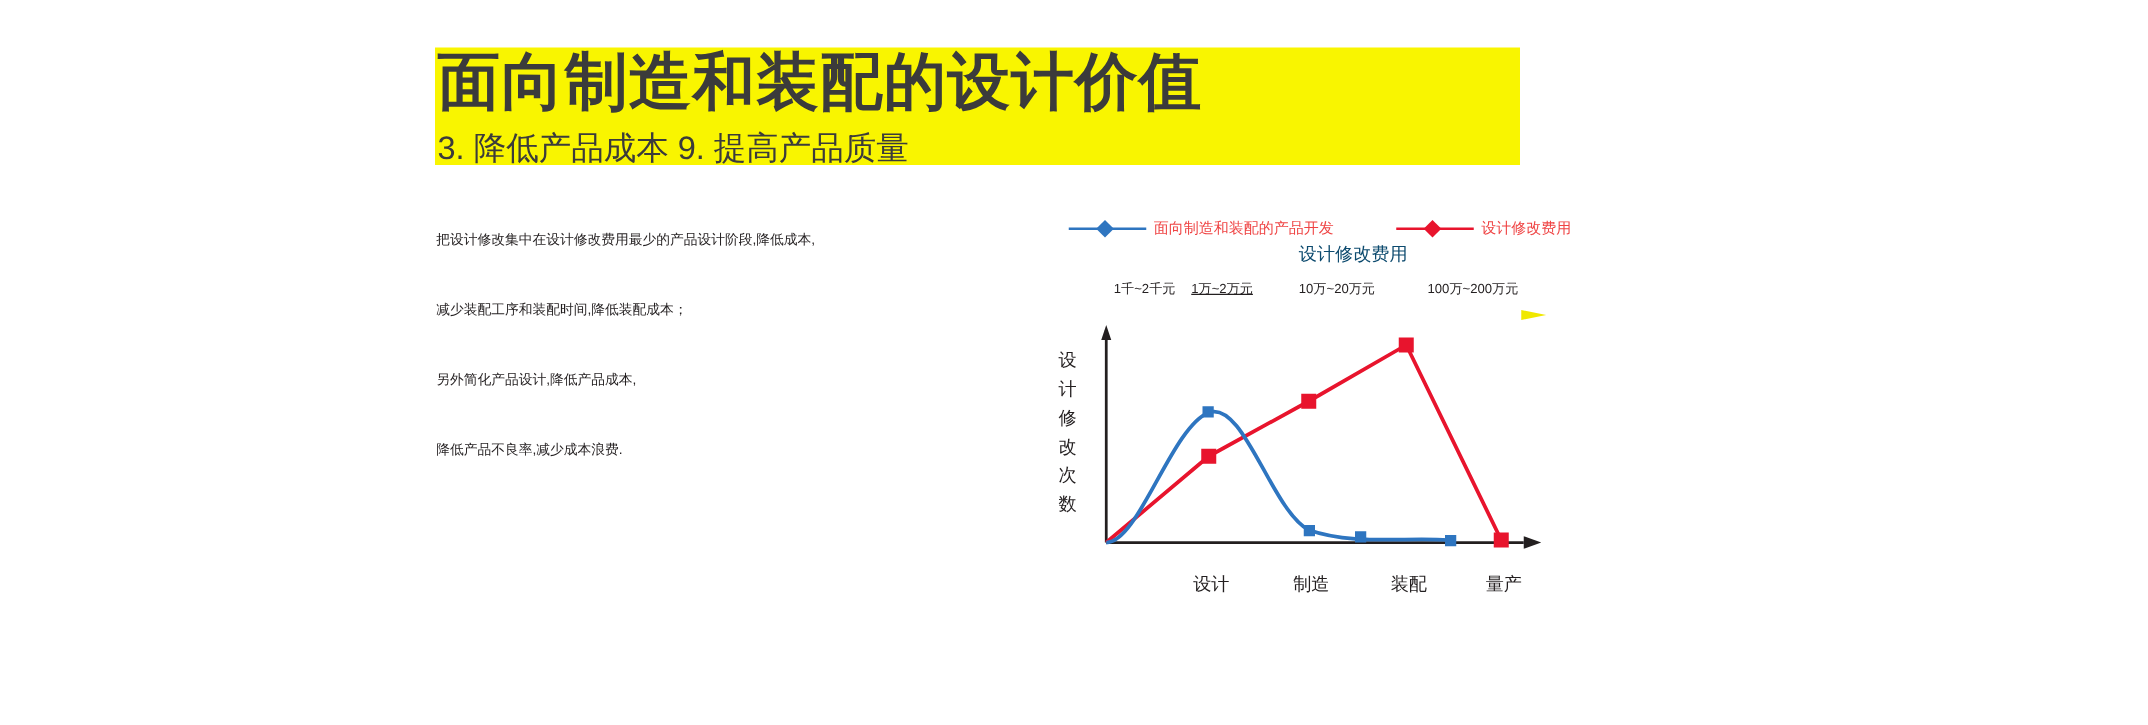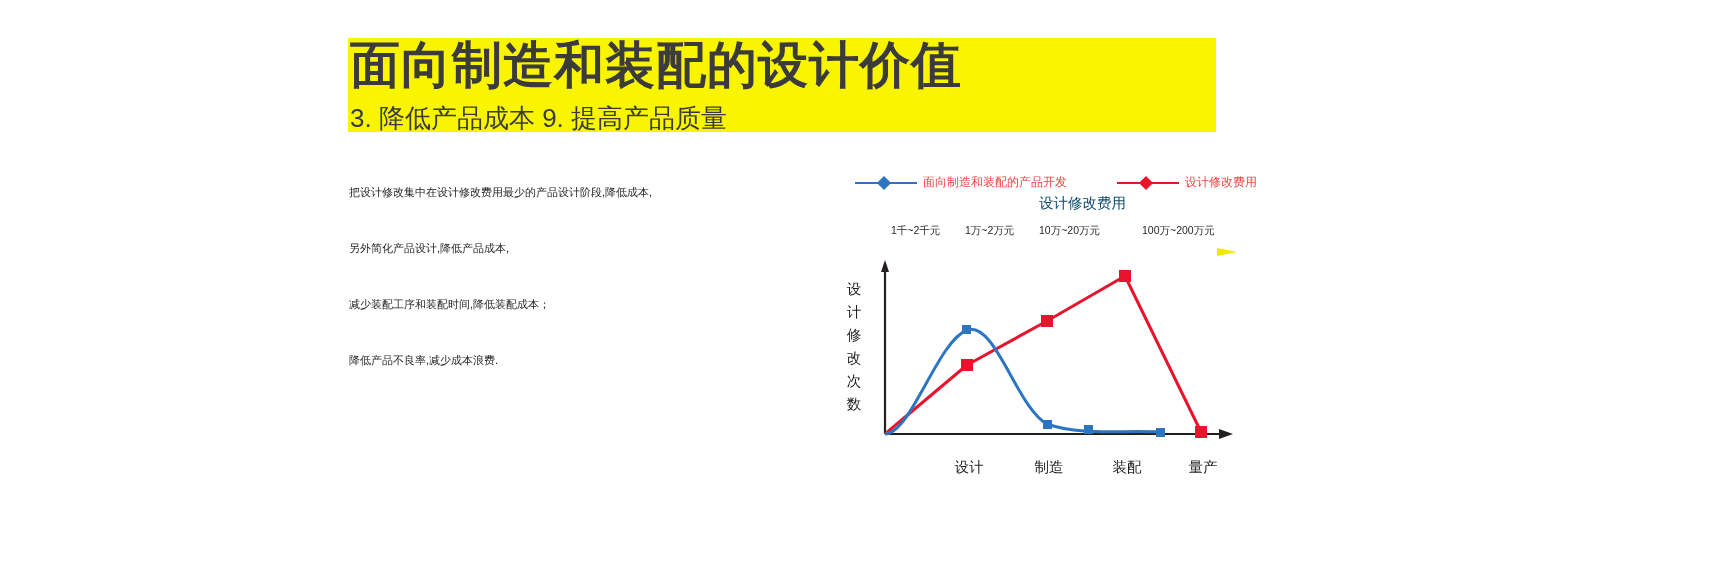--- a/index.html
+++ b/index.html
@@ -191,22 +191,22 @@
 <body>
 
 <div class="slide">
 
   <div class="title-highlight"></div>
   <div class="title-main">面向制造和装配的设计价值</div>
   <div class="title-sub">3. 降低产品成本  9. 提高产品质量</div>
 
   <div class="body-text">
     <div class="body-line">把设计修改集中在设计修改费用最少的产品设计阶段,降低成本,</div>
+    <div class="body-line">减少装配工序和装配时间,降低装配成本；</div>
     <div class="body-line">另外简化产品设计,降低产品成本,</div>
-    <div class="body-line">减少装配工序和装配时间,降低装配成本；</div>
     <div class="body-line">降低产品不良率,减少成本浪费.</div>
   </div>
 
   <div class="chart-wrap">
 
     <div class="legend">
       <div class="legend-item blue">
         <span class="legend-marker">
           <span class="bar"></span>
             <span class="dia"></span>
@@ -219,21 +219,21 @@
             <span class="dia"></span>
         </span>
         <span>设计修改费用</span>
       </div>
     </div>
 
     <div class="cost-label">设计修改费用</div>
 
     <div class="cost-bands">
       <span class="cost-band" style="left:10px;margin-left:36px;">1千~2千元</span>
-      <span class="cost-band" style="left:120px;">1万~2万元</span>
+      <span class="cost-band" style="left:108px;text-decoration:underline;">1万~2万元</span>
       <span class="cost-band" style="left:194px;">10万~20万元</span>
       <span class="cost-band" style="left:297px;">100万~200万元</span>
     </div>
 
     <svg class="arrow-line" viewBox="0 0 400 8" preserveAspectRatio="none">
       <defs>
         <linearGradient id="gradCost" x1="0" y1="0" x2="1" y2="0">
           <stop offset="0%" stop-color="#fdf8b0"></stop>
           <stop offset="55%" stop-color="#f7f000"></stop>
           <stop offset="100%" stop-color="#f0e800"></stop>

